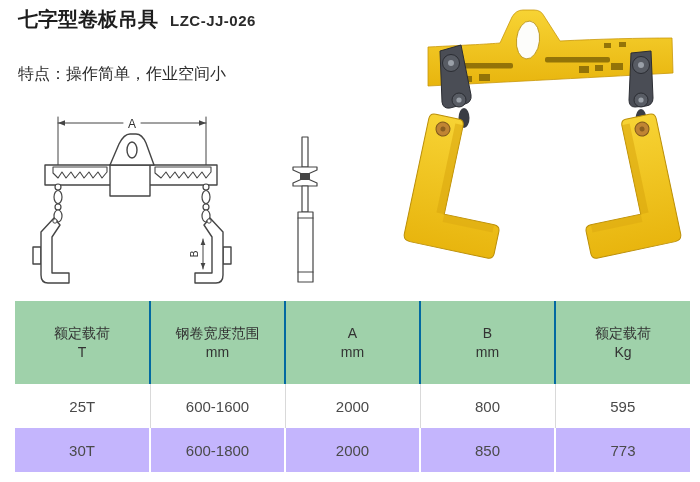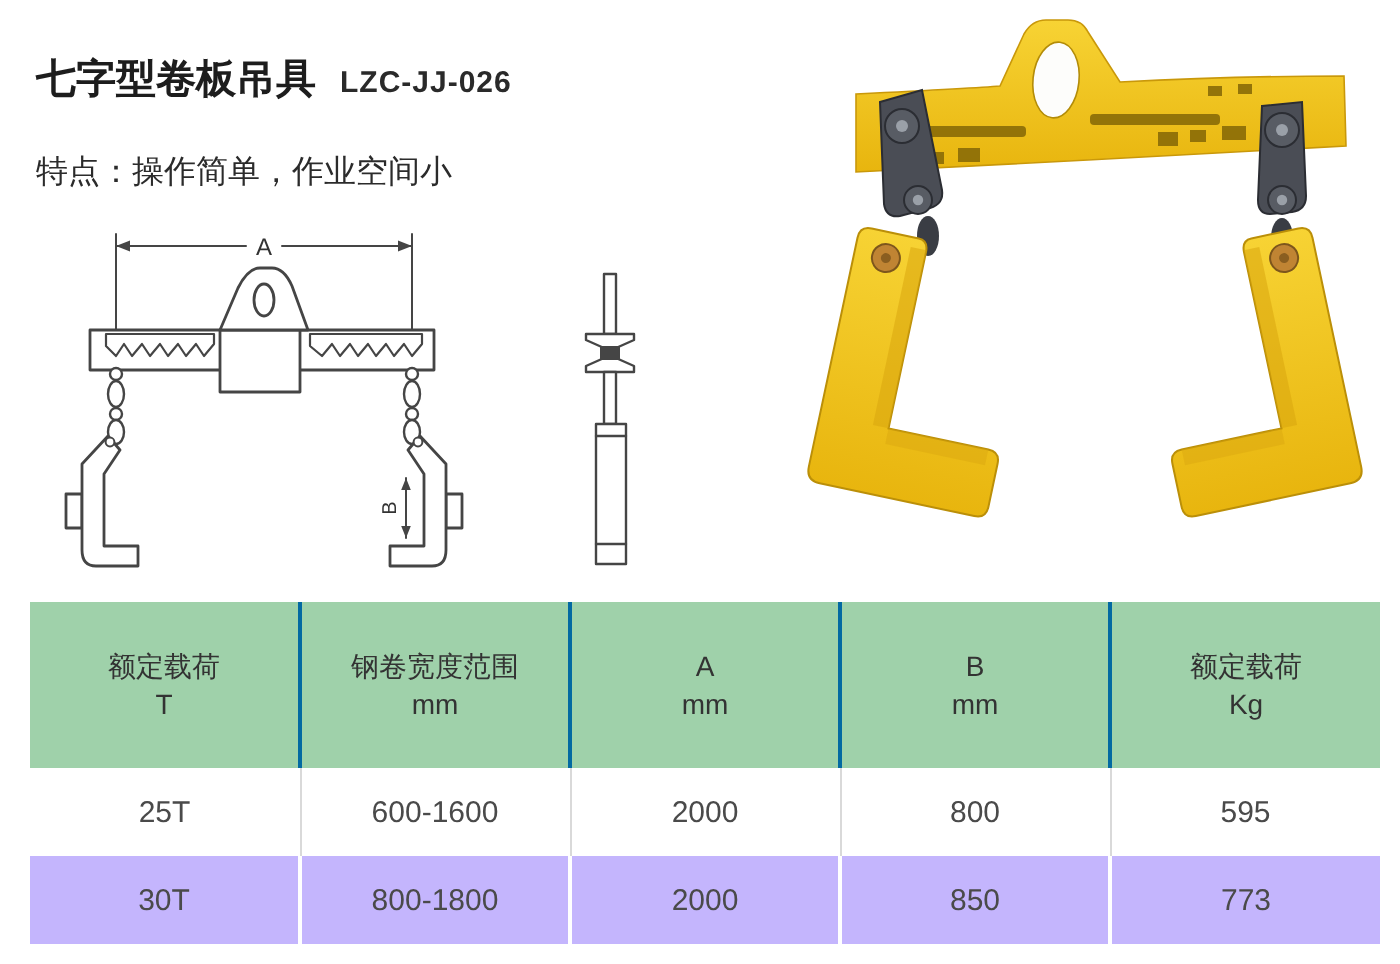--- a/index.html
+++ b/index.html
@@ -1,26 +1,26 @@
 <!DOCTYPE html>
 <html><head>
 <meta charset="utf-8">
 <style>
   * { margin:0; padding:0; box-sizing:border-box; }
   body { background:#ffffff; }
   .page {
     position:relative; width:700px; height:482px; background:#ffffff;
     font-family:"Liberation Sans","DejaVu Sans",sans-serif; overflow:hidden;
   }
-  .title-row { position:absolute; left:18px; top:6px; white-space:nowrap;margin-top:20px; }
+  .title-row { position:absolute; left:18px; top:6px; white-space:nowrap; }
   .title-cn { font-size:20px; font-weight:bold; color:#1d1d1d; }
   .title-model { font-size:15px; font-weight:bold; color:#2a2a2a; margin-left:12px; letter-spacing:.5px; }
   .spec-line { position:absolute; left:18px; font-size:16px; color:#2b2b2b; white-space:nowrap; }
   .spec-usage { top:40px; }
-  .spec-feature { top:76px; }
+  .spec-feature { top:64px; }
 
   .drawing-svg { position:absolute; left:22px; top:106px; }
   .photo-svg   { position:absolute; left:399px; top:3px; }
 
   table.spec-table {
     position:absolute; left:15px; top:301px; width:675px;
     border-collapse:collapse; table-layout:fixed;
   }
   .spec-table th {
     background:#9fd1aa; height:83px; font-weight:normal;
@@ -205,21 +205,21 @@
     <tbody>
       <tr class="row-white">
         <td>25T</td>
         <td>600-1600</td>
         <td>2000</td>
         <td>800</td>
         <td>595</td>
       </tr>
       <tr class="row-green">
         <td>30T</td>
-        <td>800-1800</td>
+        <td>600-1800</td>
         <td>2000</td>
         <td>850</td>
         <td>773</td>
       </tr>
     </tbody>
   </table>
 
 </div>
 
 </body></html>

